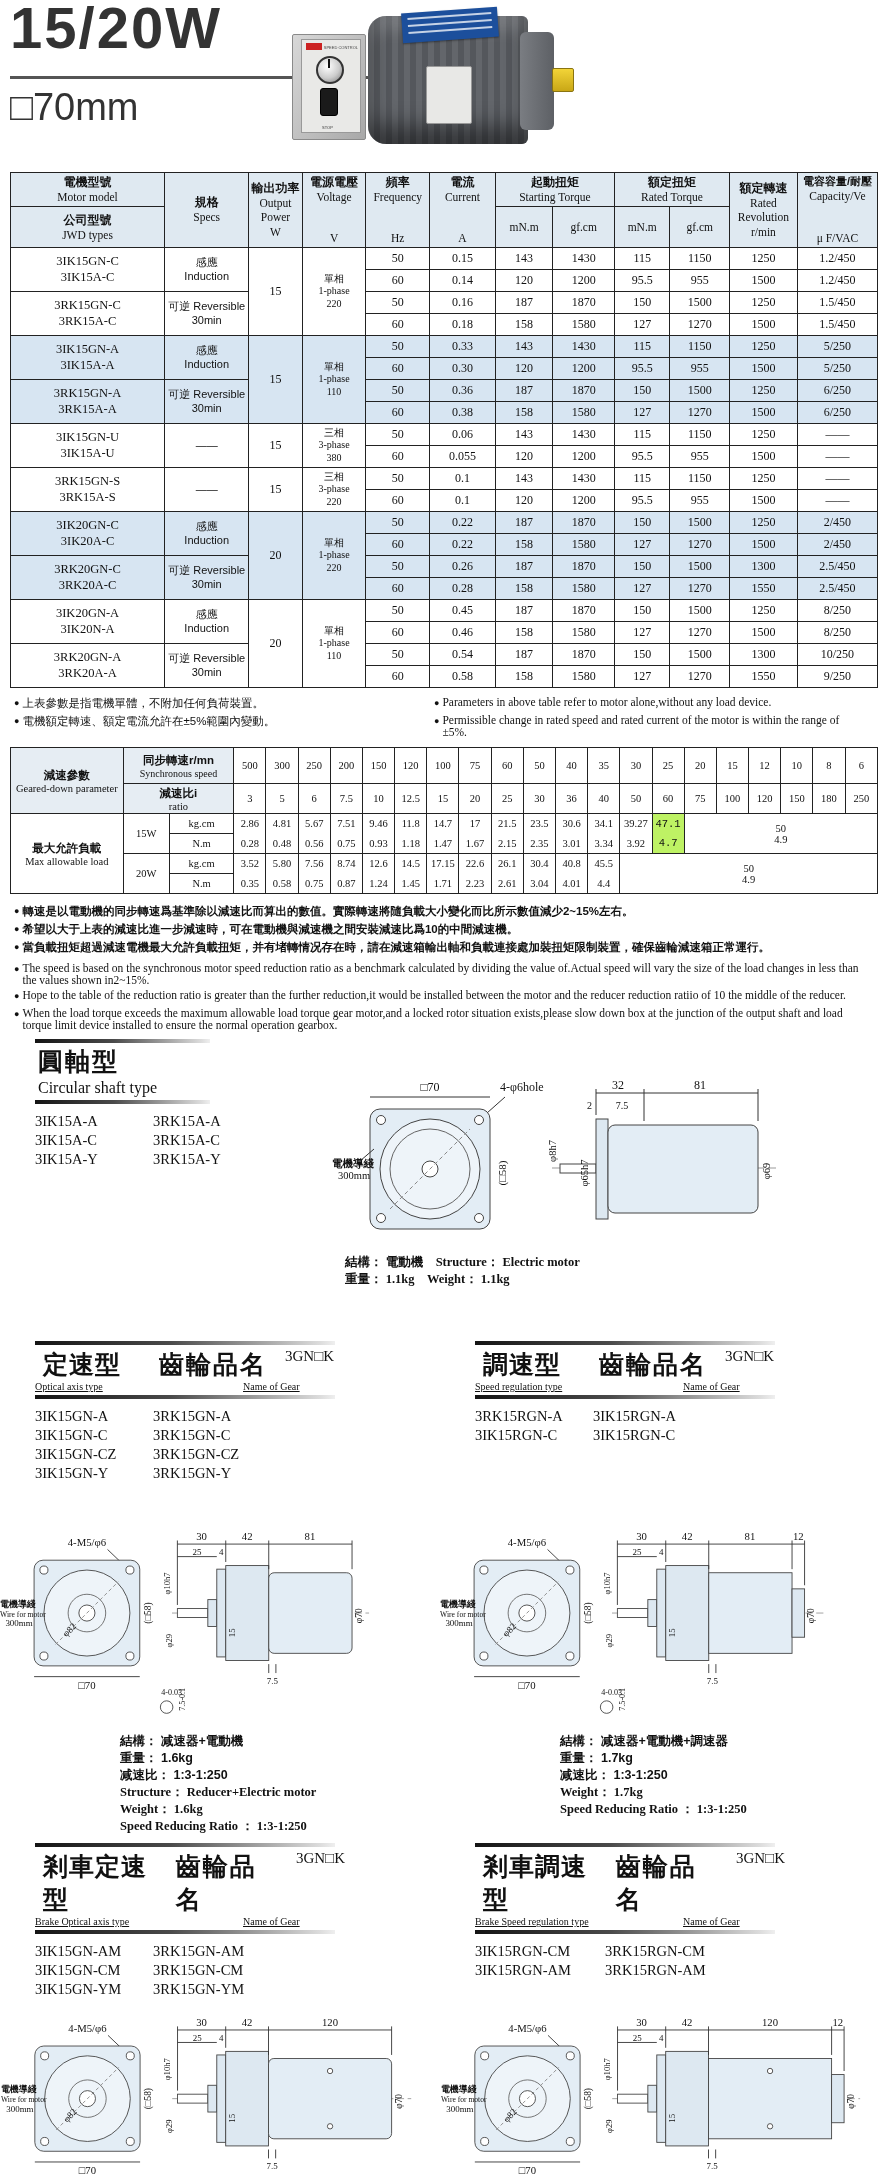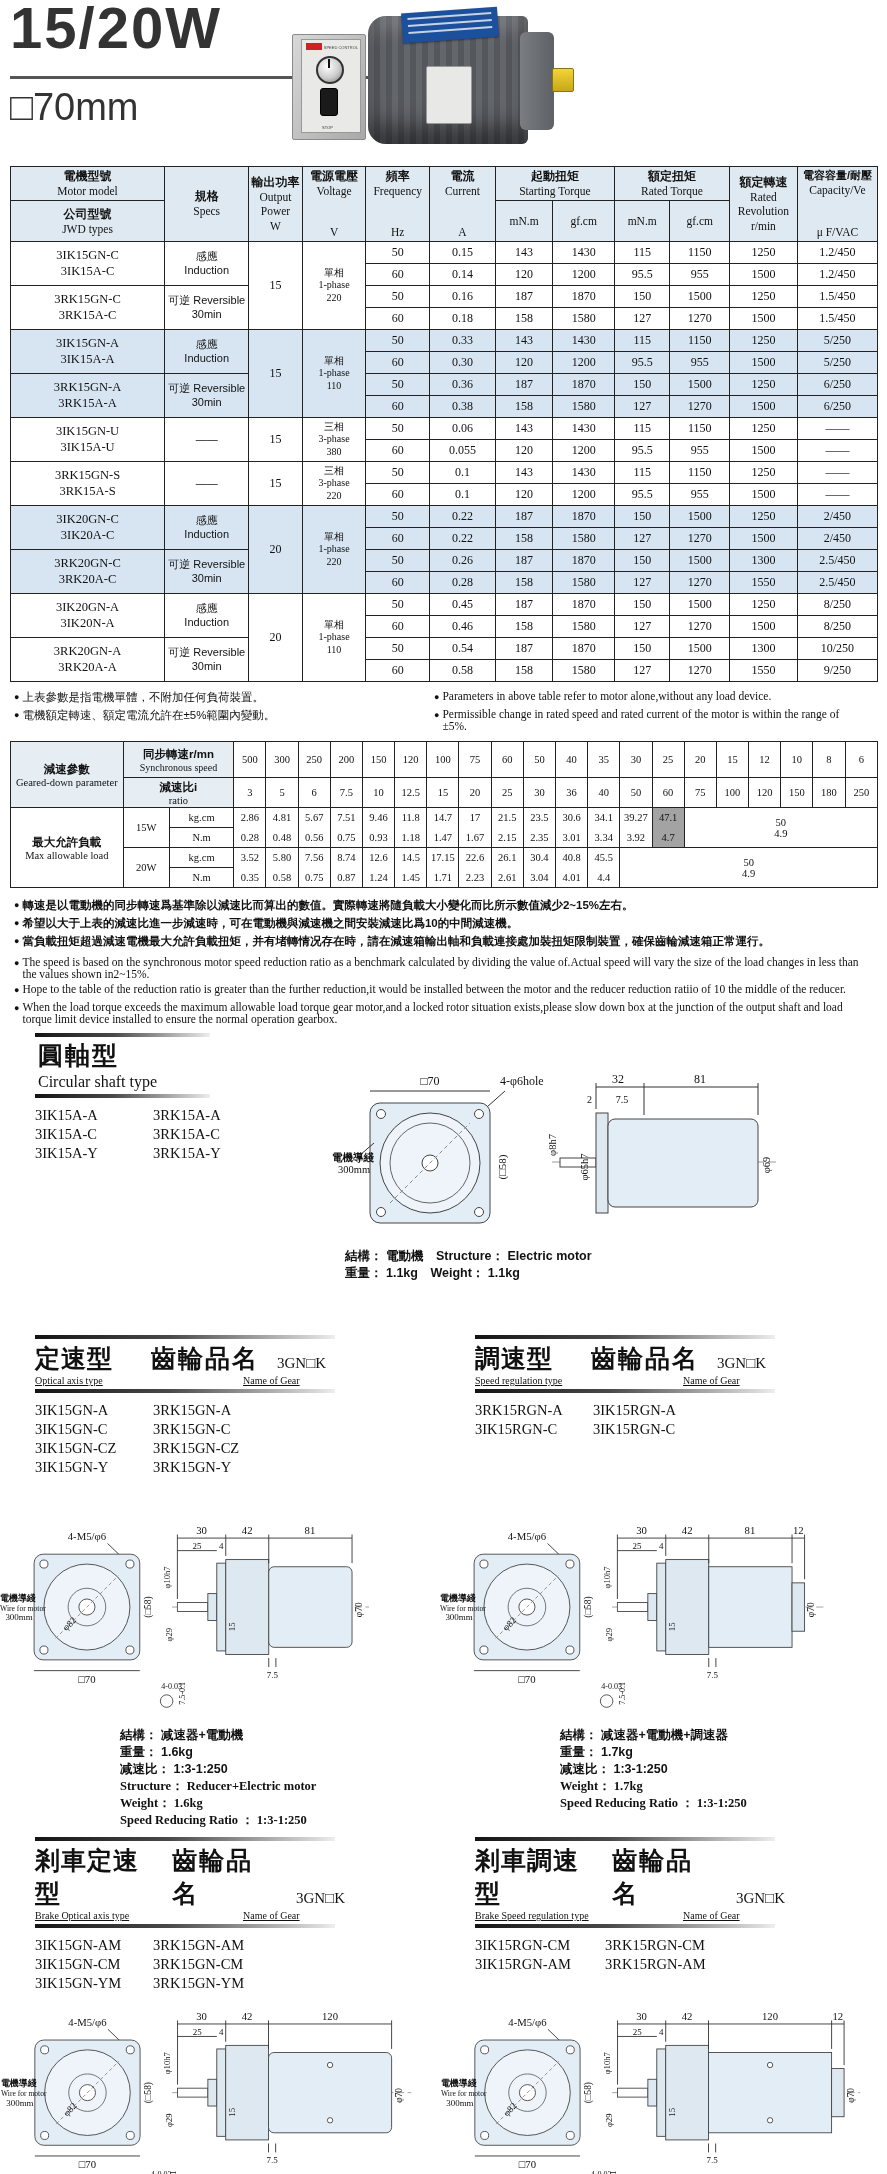--- a/index.html
+++ b/index.html
@@ -27,21 +27,21 @@
   .motor-cap{position:absolute;left:152px;top:22px;width:34px;height:98px;border-radius:6px;background:linear-gradient(90deg,#7a7d82,#5d6065);}
   .motor-shaft{position:absolute;left:184px;top:58px;width:20px;height:22px;background:linear-gradient(#f2d438,#c9a716);border:1px solid #8a7410;border-radius:2px;}
   .motor-plate{position:absolute;left:58px;top:56px;width:44px;height:56px;background:#e8e8e6;border:1px solid #999;border-radius:2px;}
 
   
   .sec-title{margin:4px 0 2px 10px;}
   .sec-title .cn{font-size:23px;font-weight:bold;letter-spacing:1px;}
   .sec-title .en{font-family:"Liberation Serif",serif;font-size:18px;margin-top:1px;}
 
   
-  table.mt{border-collapse:collapse;table-layout:fixed;width:868px;margin:14px 0 0 10px;font-family:"Liberation Serif",serif;padding-left:8px;}
+  table.mt{border-collapse:collapse;table-layout:fixed;width:868px;margin:20px 0 0 10px;font-family:"Liberation Serif",serif;padding-left:8px;}
   .mt td{border:1px solid #222;text-align:center;vertical-align:middle;padding:0;font-size:12px;line-height:1.25;}
   .mt .hd{background:#dfe9f1;}
   .mt .hd .cn{font-family:"Liberation Sans",sans-serif;font-weight:bold;font-size:12px;}
   .mt .hd .en{font-size:11.5px;}
   .mt .unit{font-size:11.5px;}
   .mt tr.dr{height:22px;}
   .mt td.b{background:#d7e5f2;}
   .mt .mc{font-size:12.5px;}
   .mt .sp{font-family:"Liberation Sans",sans-serif;font-size:11px;}
   .mt .vc{font-size:10px;}
@@ -56,27 +56,27 @@
 
   
   table.gt{border-collapse:collapse;table-layout:fixed;width:868px;margin:6px 0 0 10px;font-family:"Liberation Serif",serif;}
   .gt td{border:1px solid #222;text-align:center;vertical-align:middle;padding:0;font-size:10.5px;}
   .gt .hd{background:#e6edf3;}
   .gt .cn{font-family:"Liberation Sans",sans-serif;font-weight:bold;font-size:11.5px;}
   .gt .en{font-family:"Liberation Serif",serif;font-size:10.5px;}
   .gt tr.hr1{height:36px;} .gt tr.hr2{height:30px;}
   .gt tr.dr{height:20px;}
   .gt td.nb{border-bottom:none;} .gt td.nt{border-top:none;}
-  .gt td.hl{background:#a3a3a3;}
+  .gt td.hl{background:#bef264;font-family:Liberation Mono, monospace;}
 
   
   .rule{height:4px;background:linear-gradient(90deg,#141414,#4a4a4a 45%,#dcdcdc 95%,#efefef);}
   .subsec{position:relative;}
   .sub-hd{margin-left:35px;width:310px;}
-  .sub-hd .row1{display:flex;align-items:flex-end;margin-top:3px;}
+  .sub-hd .row1{display:flex;align-items:flex-start;margin-top:3px;margin-left:8px;}
   .sub-hd .t-cn{font-size:25px;font-weight:bold;letter-spacing:1px;}
   .sub-hd .g-cn{font-size:25px;font-weight:bold;letter-spacing:2px;margin-left:38px;}
   .sub-hd .code{font-family:"Liberation Serif",serif;font-size:15px;margin-left:18px;padding-bottom:3px;}
   .sub-hd .row2{display:flex;font-family:"Liberation Serif",serif;font-size:10px;margin:0 0 3px 0;text-decoration:underline;}
   .sub-hd .t-en{width:208px;}
   .models{margin:8px 0 0 35px;font-family:"Liberation Serif",serif;font-size:14.5px;line-height:19px;}
   .models .mrow{display:flex;}
   .models .mrow span{width:118px;}
   .struct{font-size:12.5px;line-height:17px;}
   .struct .cnl{font-weight:bold;}
@@ -778,21 +778,21 @@
       <line x1="266" y1="44" x2="314" y2="44" stroke="#333"></line>
         <line x1="314" y1="44" x2="428" y2="44" stroke="#333"></line>
       <text x="288" y="40" font-size="12" text-anchor="middle">32</text>
       <text x="370" y="40" font-size="12" text-anchor="middle">81</text>
       <text x="262" y="60" font-size="10" text-anchor="end">2</text>
       <text x="292" y="60" font-size="10" text-anchor="middle">7.5</text>
       <text x="258" y="124" font-size="10.5" transform="rotate(-90 258 124)" text-anchor="middle">φ65h7</text>
       <text x="226" y="102" font-size="10.5" transform="rotate(-90 226 102)" text-anchor="middle">φ8h7</text>
       <text x="440" y="122" font-size="10.5" transform="rotate(-90 440 122)" text-anchor="middle">φ69</text>
     </svg>
-    <div class="struct" style="position:absolute;left:345px;top:215px;">
+    <div class="struct" style="position:absolute;left:345px;top:215px;font-family:Liberation Serif, serif;">
       <div class="cnl">結構： 電動機　Structure： Electric motor</div>
       <div class="cnl">重量： 1.1kg　Weight： 1.1kg</div>
     </div>
   </div>
 
   <div class="twocol" style="height:392px;">
 
     <div class="colL">
       <div class="rule" style="margin-left:35px;width:300px;"></div>
       <div class="sub-hd">

